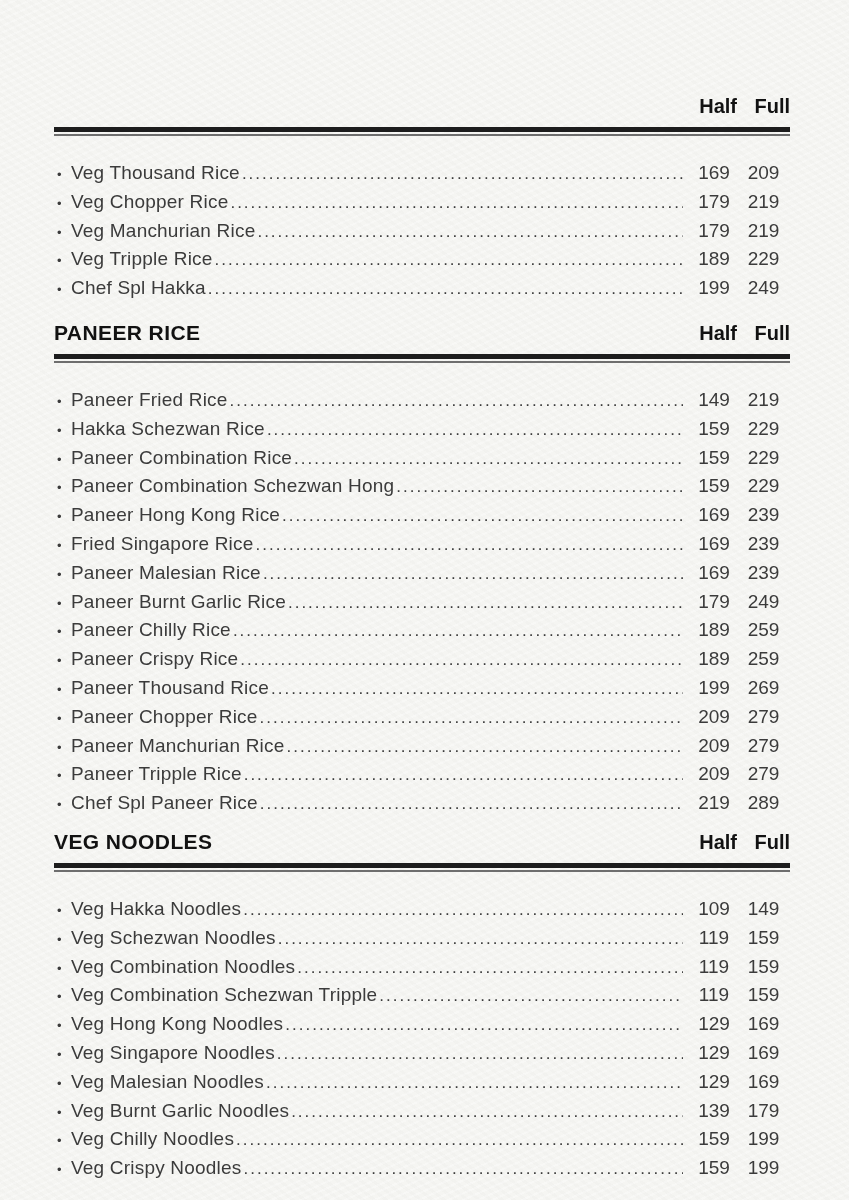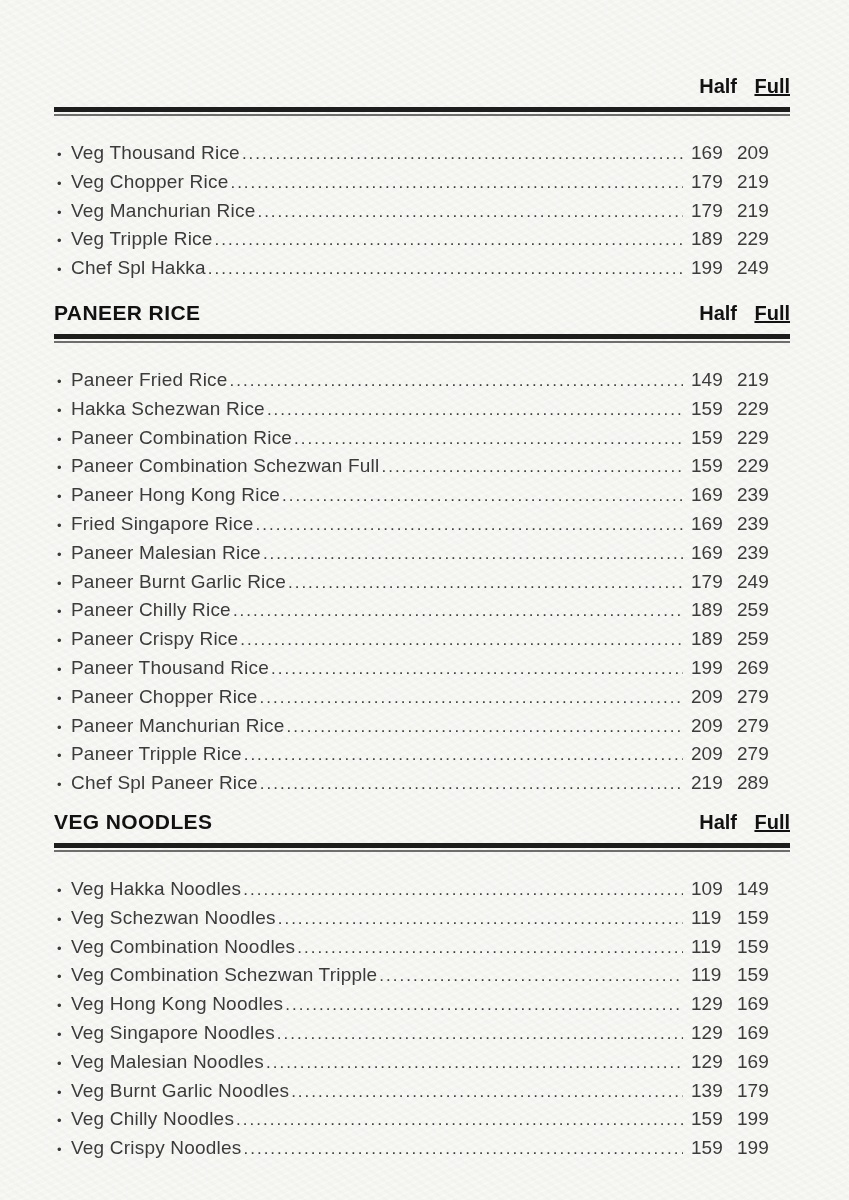--- a/index.html
+++ b/index.html
@@ -12,21 +12,21 @@
     background-image:
       repeating-linear-gradient(37deg, rgba(0,0,0,0.012) 0 3px, transparent 3px 7px),
       repeating-linear-gradient(-24deg, rgba(255,255,255,0.30) 0 2px, transparent 2px 6px);
     font-family: "Liberation Sans", "DejaVu Sans", sans-serif;
   }
   .content {
     position: absolute;
     left: 54px;
     top: 0;
     width: 736px;
-    padding-top: 72px;
+    padding-top: 92px;
   }
   .section { }
   #sections .section:nth-child(2) { margin-top: 24px; }
   #sections .section:nth-child(3) { margin-top: 18px; }
 
   .head-row {
     display: flex;
     justify-content: space-between;
     align-items: flex-end;
     line-height: 28px;
@@ -40,21 +40,21 @@
     text-align: right;
   }
   .heads { display: flex; }
   .head-half, .head-full {
     font-size: 20px;
     font-weight: 700;
     color: #121212;
     text-align: right;
   }
   .head-half { width: 46px; }
-  .head-full { width: 53px; text-decoration: underline; }
+  .head-full { width: 53px; }
 
   .rule {
     margin-top: 7px;
     height: 9px;
     box-sizing: border-box;
     border-top: 5px solid #1d1d1d;
     border-bottom: 2px solid #6e6e6e;
   }
 
   .items {
@@ -90,21 +90,21 @@
     margin: 0 8px 0 2px;
     font-size: 17px;
     letter-spacing: 2px;
     color: #3b3b3b;
   }
   .leader::after {
     content: "........................................................................................................................................................................";
   }
   .price {
     flex: 0 0 auto;
-    text-align: left;
+    text-align: center;
     white-space: nowrap;
   }
   .price.half { width: 46px; }
   .price.full { width: 53px; }
 </style>
 </head>
 <body>
 
 <div class="page">
   <div class="content">
@@ -190,21 +190,21 @@
   <li class="item">
     <span class="bullet"></span>
     <span class="name">Paneer Combination Rice</span>
     <span class="leader"></span>
     <span class="price half">159</span>
     <span class="price full">229</span>
   </li>
 
   <li class="item">
     <span class="bullet"></span>
-    <span class="name">Paneer Combination Schezwan Full</span>
+    <span class="name">Paneer Combination Schezwan Hong</span>
     <span class="leader"></span>
     <span class="price half">159</span>
     <span class="price full">229</span>
   </li>
 
   <li class="item">
     <span class="bullet"></span>
     <span class="name">Paneer Hong Kong Rice</span>
     <span class="leader"></span>
     <span class="price half">169</span>

